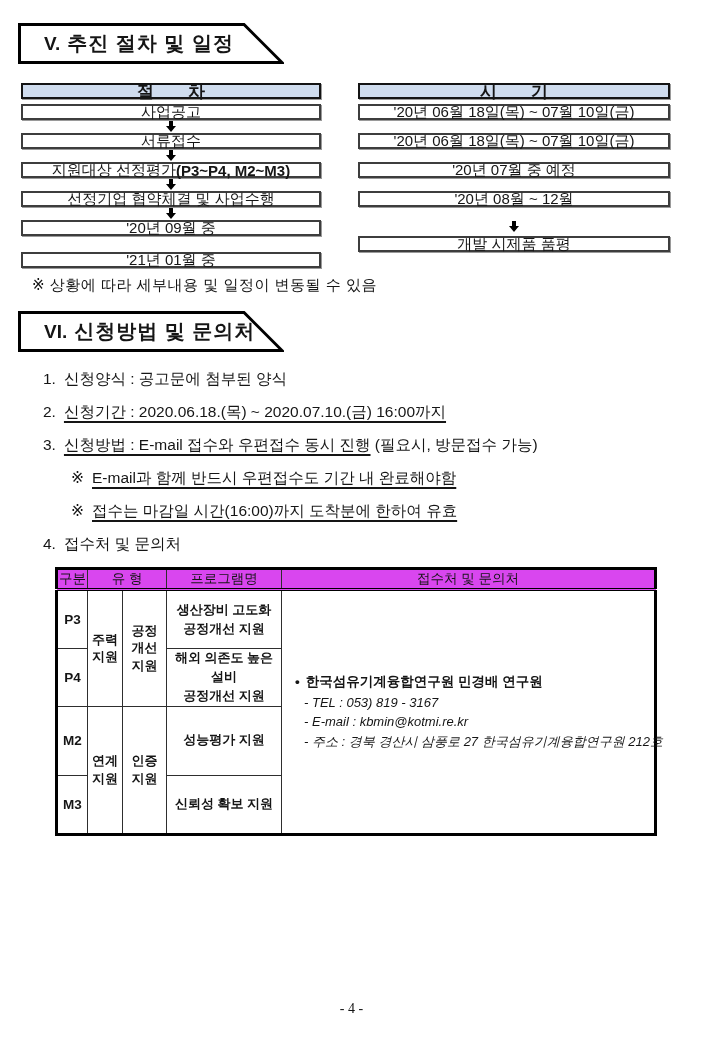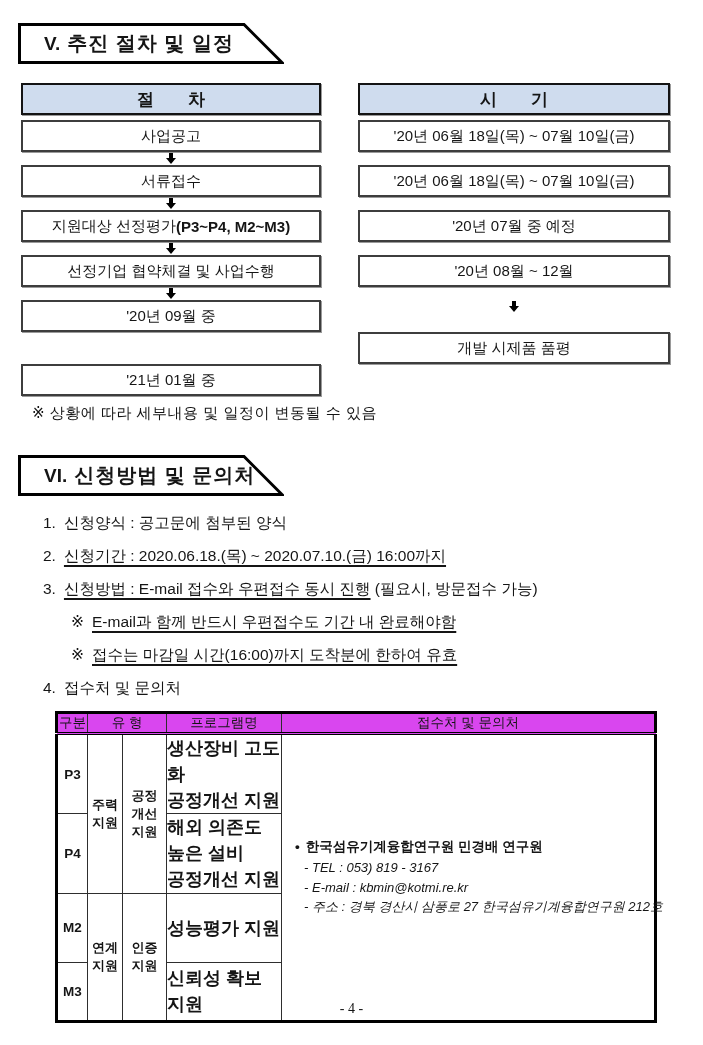--- a/index.html
+++ b/index.html
@@ -14,26 +14,26 @@
   .banner { position:relative; width:266px; height:41px; margin-left:18px; }
   .banner svg { position:absolute; left:0; top:0; }
   .banner-text {
     position:absolute; left:0; top:0; width:240px; height:100%;
     display:flex; align-items:center; justify-content:flex-start;
     padding-left:26px; white-space:nowrap;
   }
   .banner-no { font-size:19px; font-weight:600; margin-right:7px; }
   .banner-title { font-size:20px; font-weight:900; letter-spacing:1px; }
   .banner-v { margin-top:23px; }
-  .banner-vi { margin-top:32px; }
+  .banner-vi { margin-top:16px; }
 
   
   .flow { margin:19px 0 0 21px; display:grid; grid-template-columns:300px 312px; column-gap:37px; }
   .fbox {
-    height:32px; border:2px solid #3d3d3d; background:#ffffff;
+    height:16px; border:2px solid #3d3d3d; background:#ffffff;
     display:flex; align-items:center; justify-content:center;
     font-size:15px; white-space:nowrap;
     box-shadow:1px 1px 0 #9a9a9a;
   }
   .fhead {
     border:2px solid #141414; background:#cfdcee;
     font-weight:700; font-size:17px;
   }
   .fspacer { grid-column:1 / span 2; height:5px; }
   .fbold { font-weight:800;text-align:center; }
@@ -58,21 +58,21 @@
     margin:13px 0 0 55px; border-collapse:collapse; table-layout:fixed;
     width:602px; border:3px solid #000;
   }
   table.contact th, table.contact td { border:1.5px solid #2e2e2e; }
   table.contact thead th {
     height:21px; font-size:13.5px; font-weight:400; text-align:center;
     border-bottom:3px double #000; background:#d946ef;
   }
   td.code { text-align:center; font-weight:800; font-size:13.5px; }
   td.group { text-align:center; font-weight:800; font-size:13px; white-space:pre-line; line-height:1.35; }
-  td.program { font-weight:800; font-size:18px; white-space:pre-line; line-height:1.45; }
+  td.program { text-align:center; font-weight:800; font-size:13px; white-space:pre-line; line-height:1.45; }
   td.contact-cell { vertical-align:middle; padding-left:13px; font-size:13px; }
   .org-line { font-weight:700; font-size:13.5px; margin-bottom:2px; }
   .org-line .bullet { margin-right:6px; }
   .contact-line { padding-left:9px; line-height:1.5; white-space:nowrap;font-style:italic; }
 
   
   .pagenum {
     position:absolute; left:0; bottom:28px; width:100%;
     text-align:center; font-size:14px; font-family:"Liberation Serif","DejaVu Serif",serif;
   }

